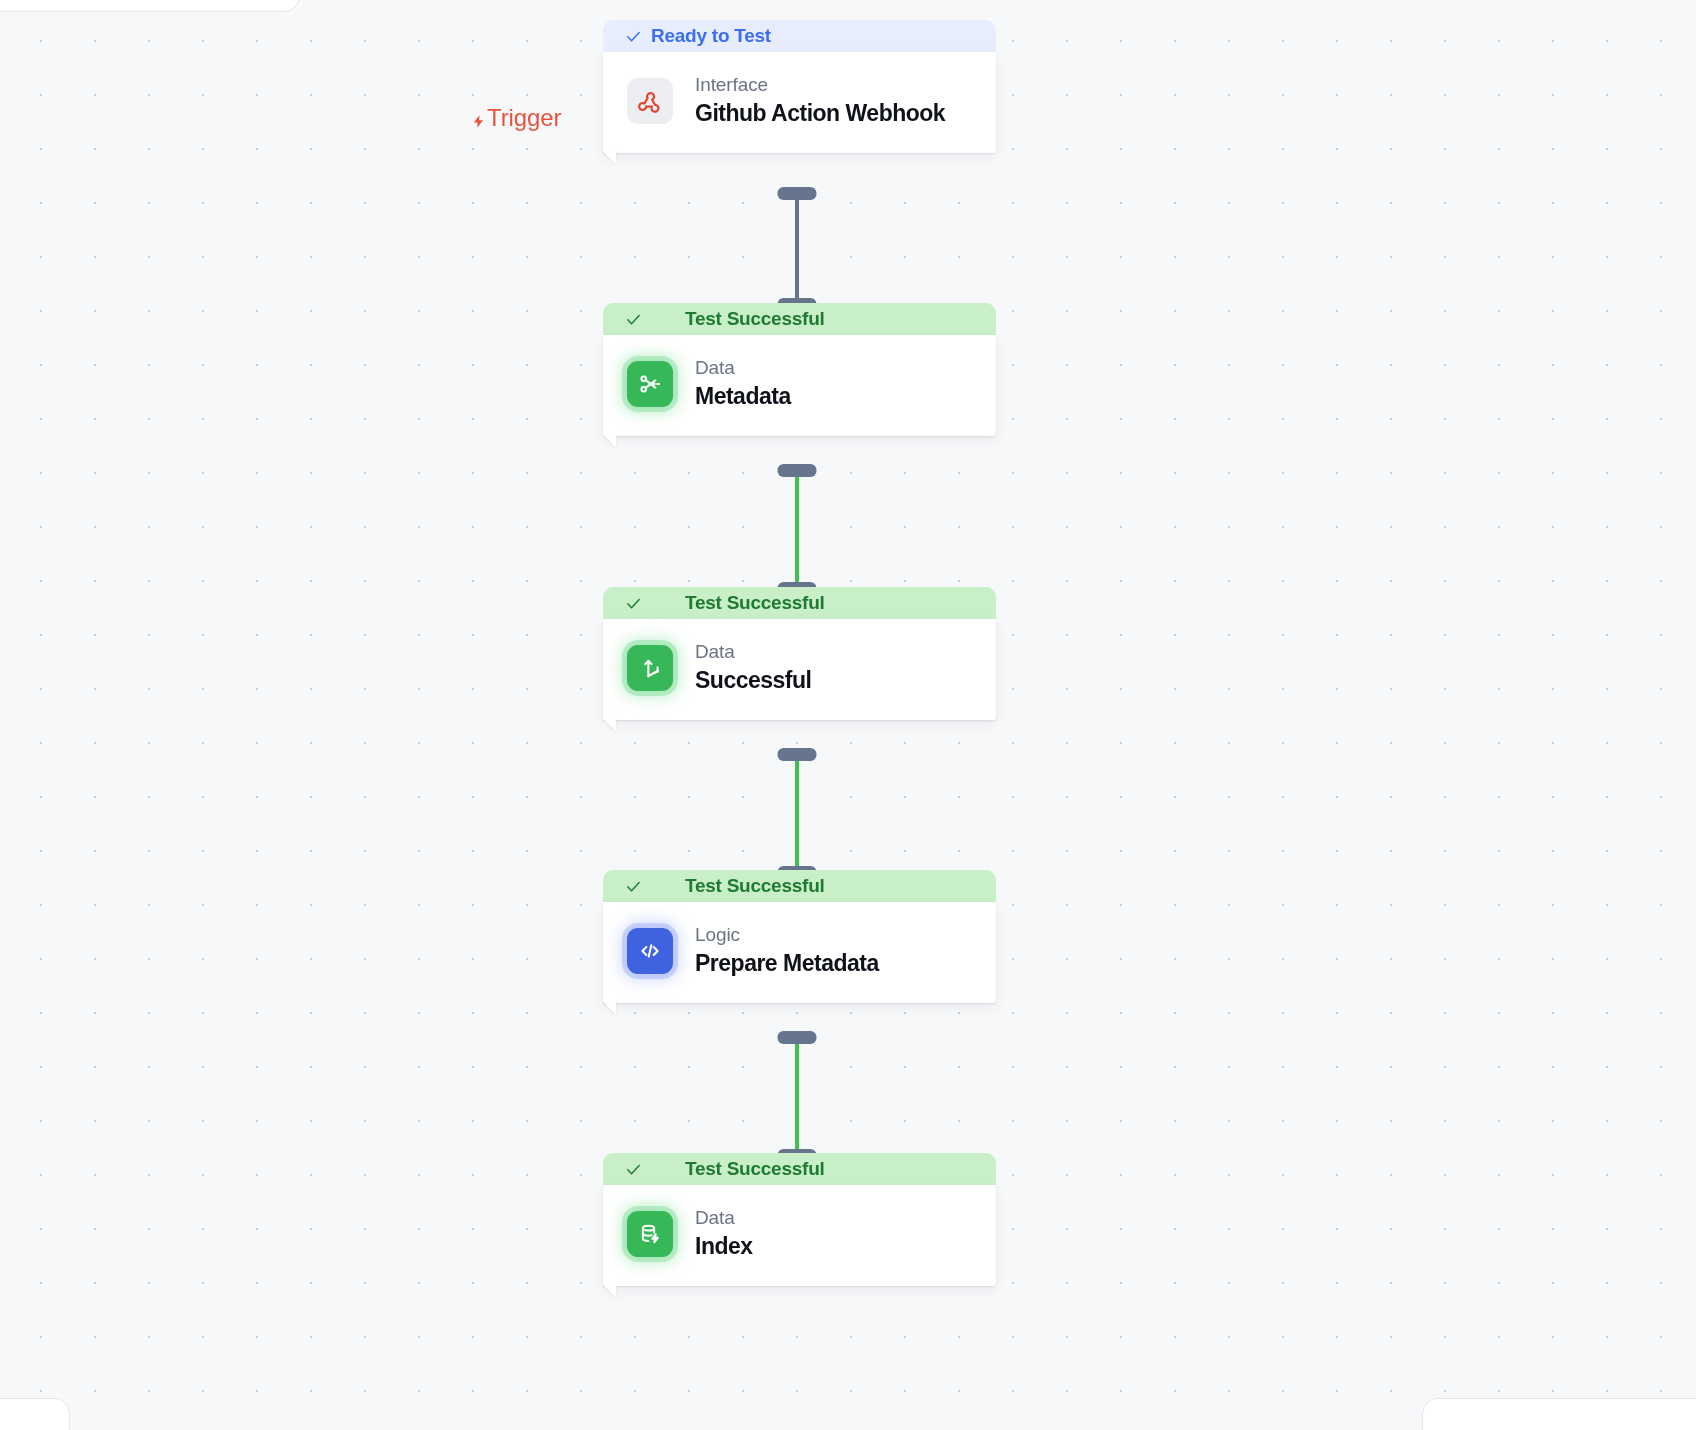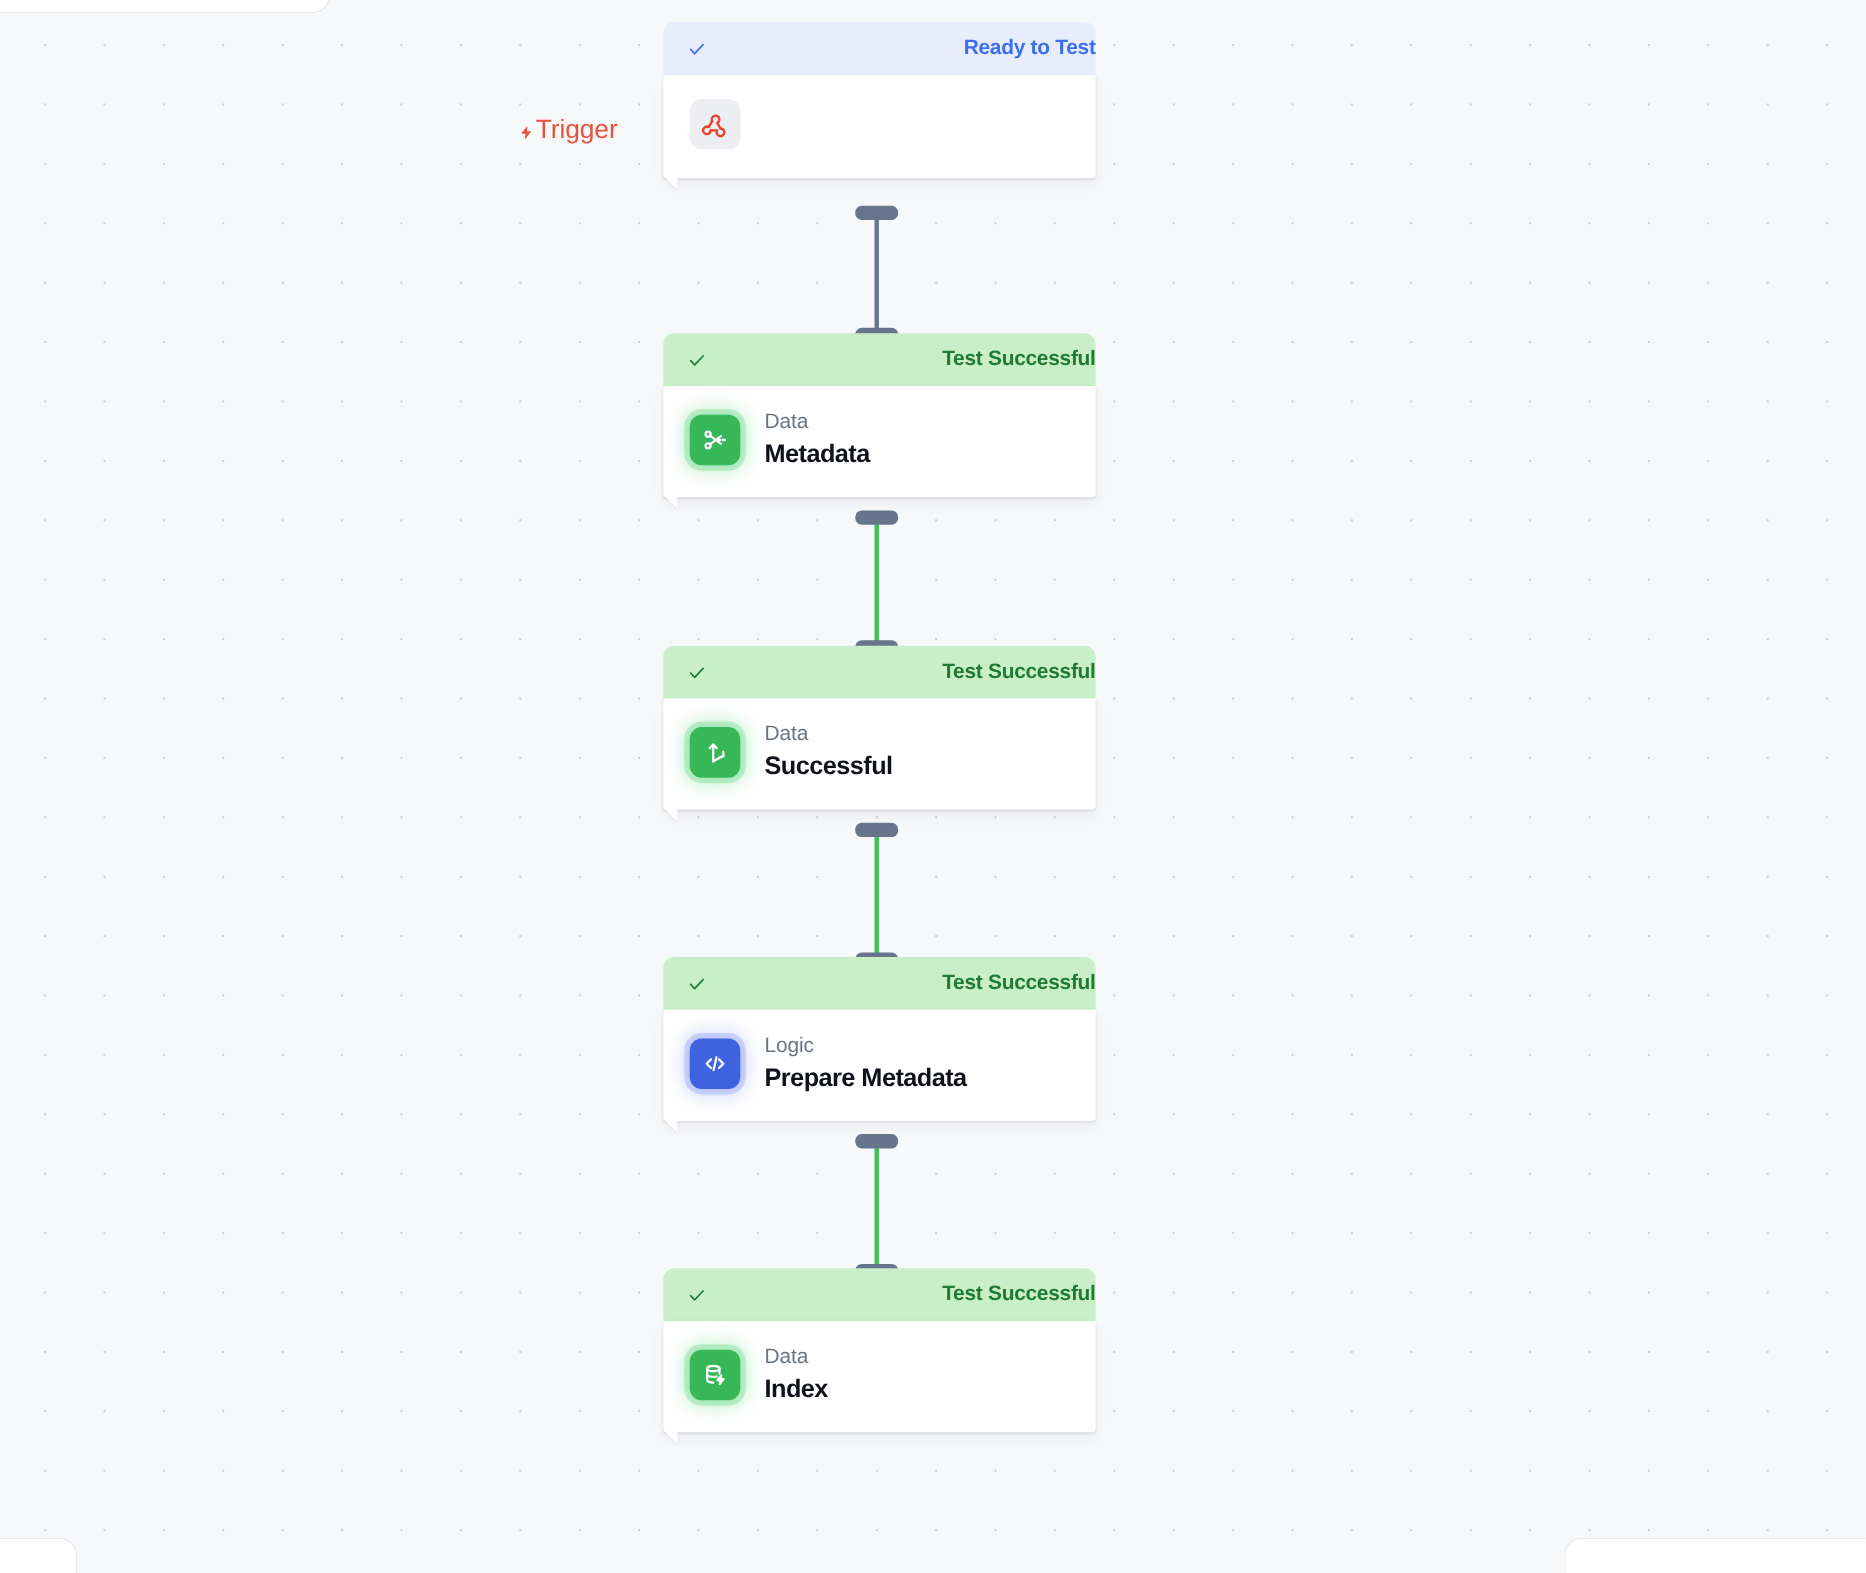--- a/index.html
+++ b/index.html
@@ -74,30 +74,29 @@
   
   .node {
     position: absolute;
     left: 603px;
     width: 393px;
   }
 
   
   .node-status {
     position: relative;
-    height: 48px;
+    height: 32px;
     border-radius: 10px 10px 0 0;
     display: flex;
     align-items: center;
     padding-left: 22px;
     gap: 9px;
     font-size: 19px;
     font-weight: 600;
     letter-spacing: -0.25px;
-    justify-content: space-between;
   }
   .node-status .check { width: 17px; height: 17px; display: block; flex: none; }
 
   .status-ready    { background: #e7edfd; color: #3b6ef0; }
   .status-success  { background: #c9efc9; color: #1f7a34; gap: 43px; }
 
   
   .node-card {
     position: relative;
     background: #ffffff;
@@ -233,20 +232,24 @@
     <div class="node-card">
       <div class="node-icon icon-neutral">
         <svg viewBox="0 0 24 24" width="26" height="26" aria-hidden="true">
           <g fill="none" stroke="#e8402a" stroke-width="2" stroke-linecap="round" stroke-linejoin="round">
             <path d="M9.6 9.3a3.2 3.2 0 1 1 4.3 1.5l2.7 4.7"></path>
             <path d="M16.6 15.5a3.2 3.2 0 1 1-2.8 1.6H8.4"></path>
             <path d="M8.4 17.1a3.2 3.2 0 1 1-1.6-2.8l2.8-4.9"></path>
           </g>
         </svg>
       </div>
+      <div class="node-text">
+        <span class="node-kind">Interface</span>
+        <span class="node-title">Github Action Webhook</span>
+      </div>
     </div>
   </div>
 
   <div class="node" style="top:303px;">
     <div class="node-status status-success">
       <span class="check">
         <svg viewBox="0 0 24 24" width="17" height="17" aria-hidden="true">
           <path d="M4 12.5 9.2 18 20 6.5" fill="none" stroke="#1f7a34" stroke-width="2.1" stroke-linecap="round" stroke-linejoin="round"></path>
         </svg>
       </span>

